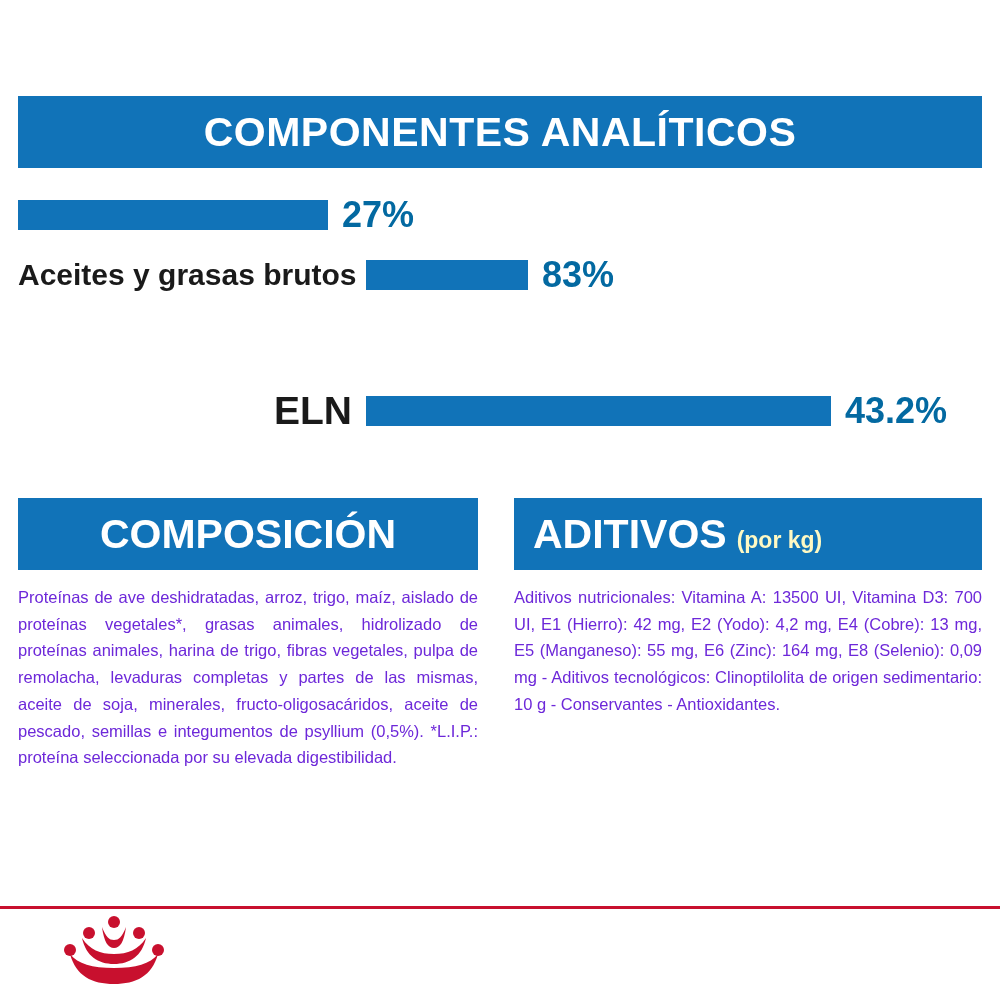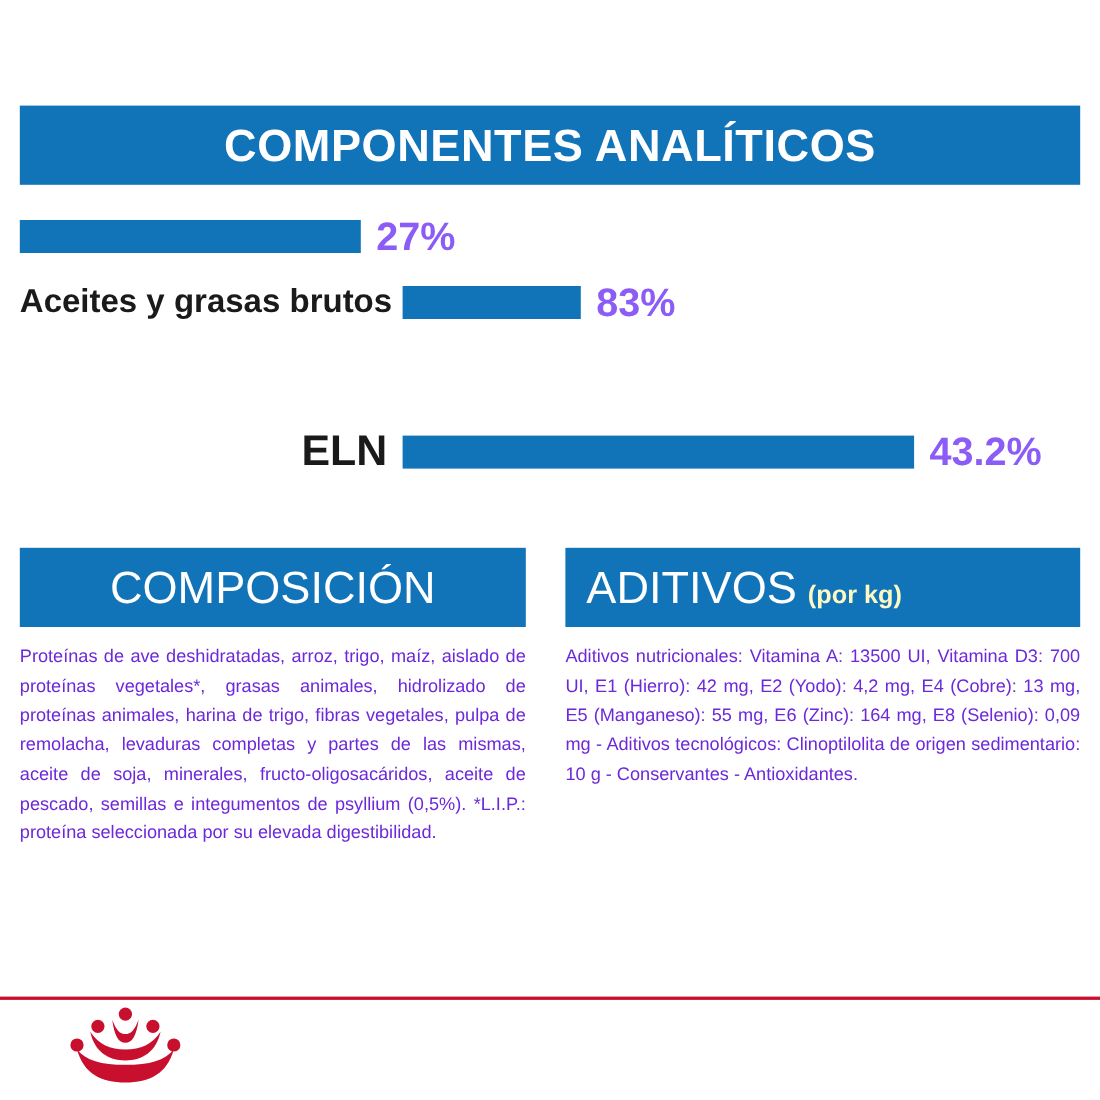--- a/index.html
+++ b/index.html
@@ -74,21 +74,21 @@
     align-items: center;
     height: 100%;
   }
   .chart-row .bar {
     background: #1173b8;
     height: 30px;
   }
   .chart-row .value {
     font-weight: bold;
     font-size: 36px;
-    color: #8b5cf6;
+    color: #0369a1;
     margin-left: 14px;
     white-space: nowrap;
   }
 
   .row-0 { top: 0px; }
   .row-1 { top: 60px; }
   .row-2 { top: 120px; }
   .row-3 { top: 196px; }
 
   .row-0 .cat-label { font-size: 39px; }
@@ -113,21 +113,21 @@
     background: #1173b8;
     height: 72px;
     display: flex;
     align-items: center;
     padding-left: 19px;
     box-sizing: border-box;
   }
   .panel-header .h-title {
     color: #ffffff;
     font-size: 41px;
-    font-weight: normal;
+    font-weight: bold;
     white-space: nowrap;
   }
   .panel-header .h-sub {
     color: #fef9c3;
     font-size: 23px;
     font-weight: bold;
     margin-left: 10px;
     position: relative;
     top: 6px;
     white-space: nowrap;

